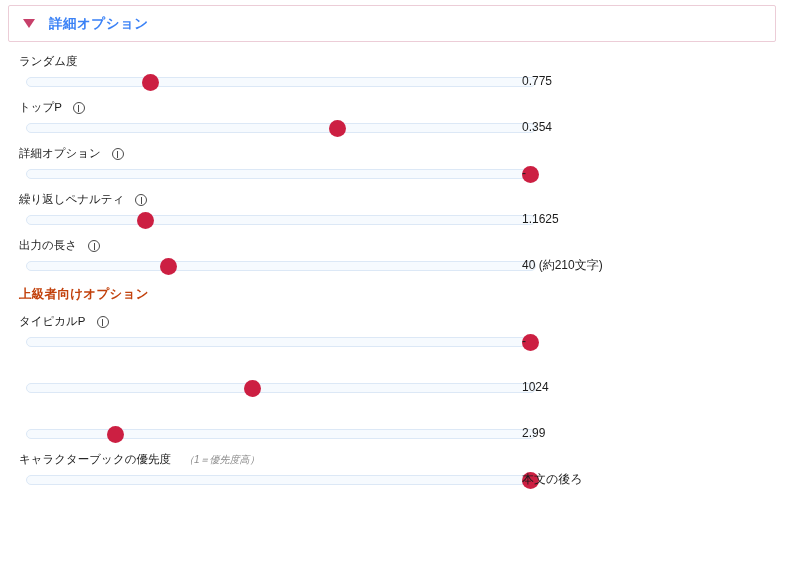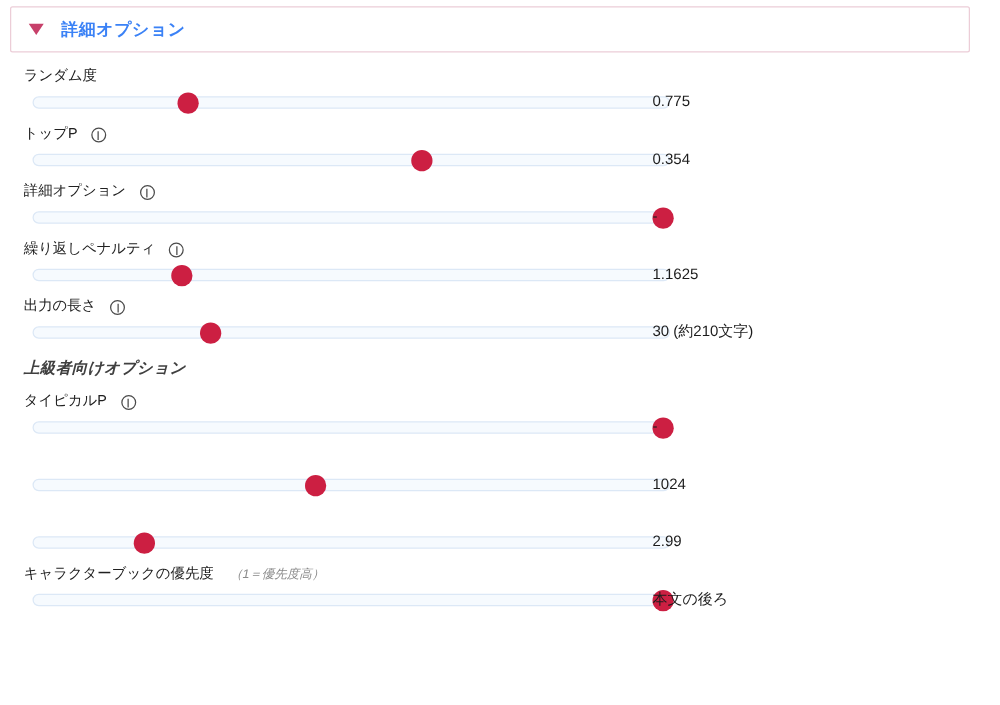--- a/index.html
+++ b/index.html
@@ -149,24 +149,23 @@
   .section-heading {
     position: relative;
     height: 30px;
   }
   .section-heading span {
     position: absolute;
     left: 19px;
     top: 6px;
     font-size: 12.5px;
     font-weight: 700;
-    color: #404040;
+    color: #c2410c;
     letter-spacing: .3px;
     line-height: 1;
-    font-style: italic;
   }
 </style>
 </head>
 <body>
 
 <div class="page">
 
   <div class="panel-header">
     <span class="caret"></span>
     <span class="panel-title">詳細オプション</span>
@@ -223,21 +222,21 @@
 
     <div class="row">
       <div class="row-label">
         <span>出力の長さ</span>
         <span class="info-icon"></span>
       </div>
       <div class="slider">
         <div class="track"></div>
         <div class="thumb" style="left:28%"></div>
       </div>
-      <div class="row-value">30 (約210文字)</div>
+      <div class="row-value">40 (約210文字)</div>
     </div>
 
     <div class="section-heading">
       <span>上級者向けオプション</span>
     </div>
 
     <div class="row">
       <div class="row-label">
         <span>タイピカルP</span>
         <span class="info-icon"></span>

